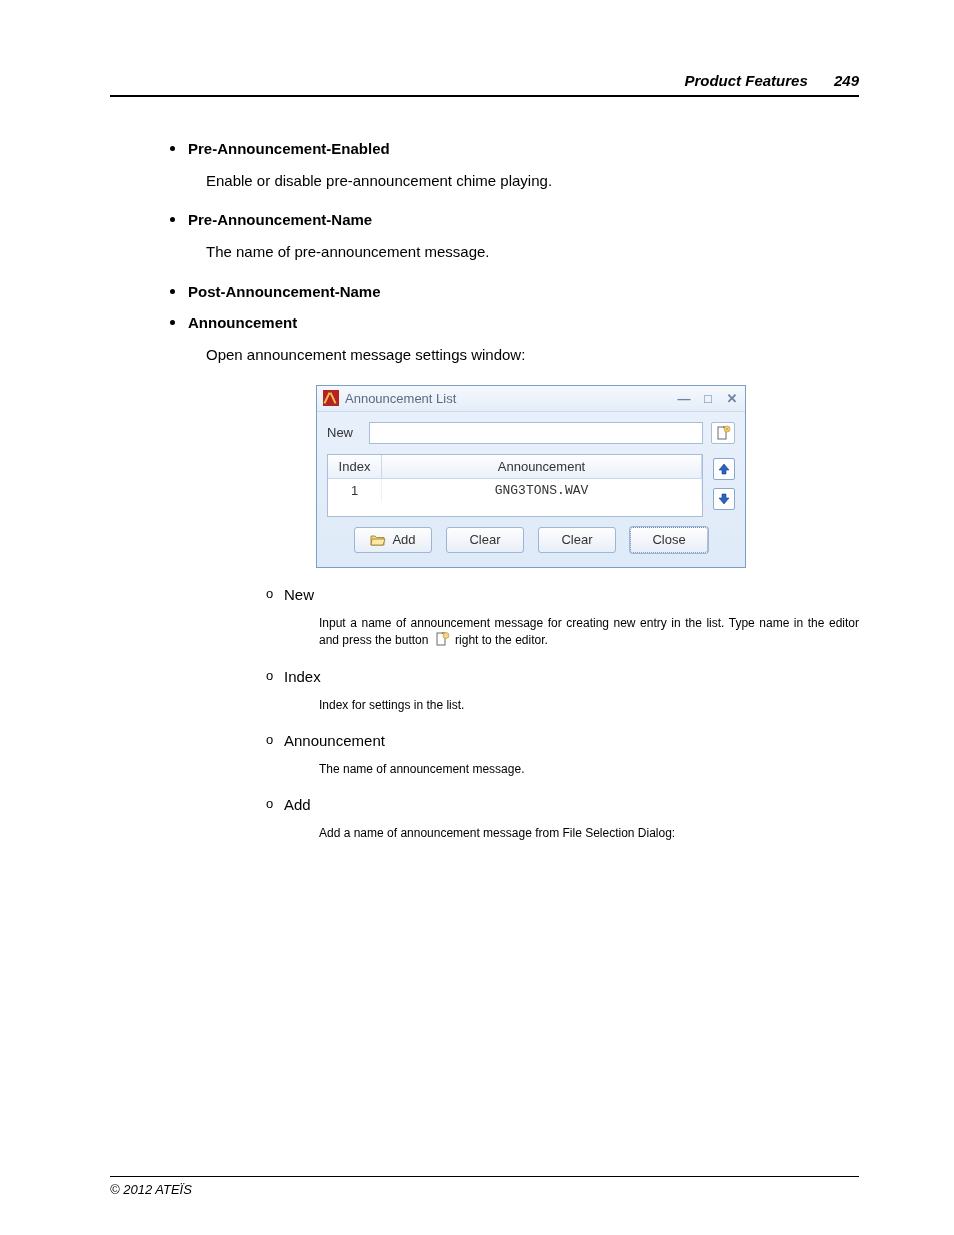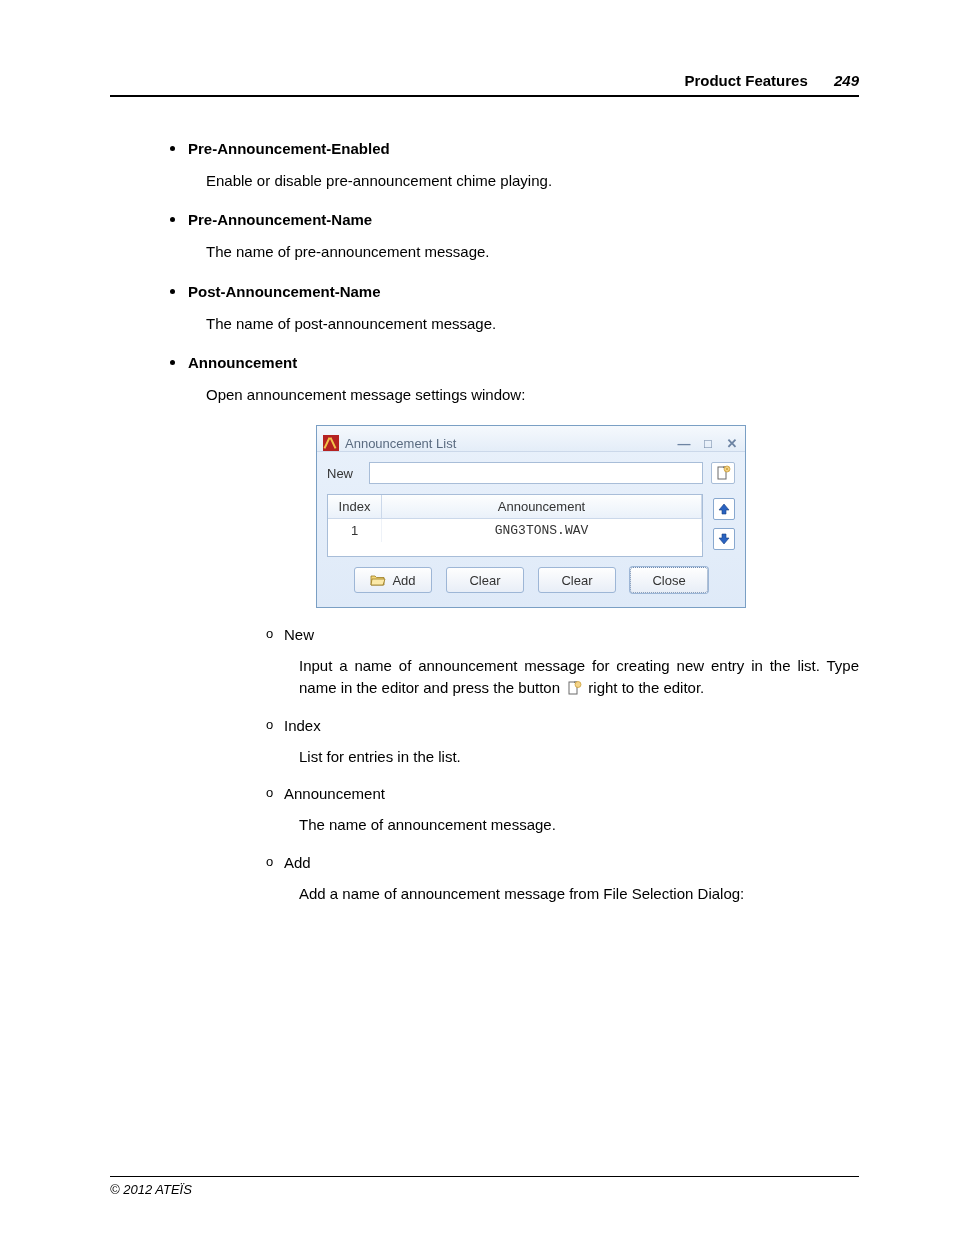--- a/index.html
+++ b/index.html
@@ -1,46 +1,46 @@
 <!DOCTYPE html>
 <html><head>
 <meta charset="utf-8">
 <style>
   * { box-sizing: border-box; margin: 0; padding: 0; }
   html, body { width: 954px; height: 1235px; background: #fff; font-family: Arial, Helvetica, sans-serif; color: #000; }
   .page { position: relative; width: 954px; height: 1235px; padding: 70px 95px 40px 110px; }
   .header-line { position: absolute; top: 95px; left: 110px; right: 95px; border-top: 2px solid #000; }
   .header-text { position: absolute; top: 72px; right: 95px; font-size: 15px; font-weight: bold; }
-  .header-title { display: inline-block; margin-right: 22px; }
+  .header-title { display: inline-block; margin-right: 22px; font-style: italic; }
   .header-page { display: inline-block; font-style: italic; }
   .content { position: absolute; top: 140px; left: 110px; right: 95px; }
   ul.bullets { list-style: none; padding-left: 78px; }
   ul.bullets > li { position: relative; margin-bottom: 14px; font-size: 15px; }
   ul.bullets > li::before { content: ""; position: absolute; left: -18px; top: 6px; width: 5px; height: 5px; background: #000; border-radius: 50%; }
   .term { font-weight: bold; font-size: 15px; margin-bottom: 14px; }
   .desc { margin-left: 18px; font-size: 15px; margin-bottom: 20px; line-height: 1.35; }
   .justify { text-align: justify; }
   .sub-list { list-style: none; margin-left: 96px; margin-top: 18px; }
   .sub-list > li { position: relative; margin-bottom: 12px; font-size: 15px; }
   .sub-list > li::before { content: "o"; position: absolute; left: -18px; top: 0; font-size: 13px; }
   .sub-term { font-size: 15px; margin-bottom: 12px; }
-  .sub-desc { margin-left: 15px; font-size: 15px; margin-bottom: 18px; line-height: 1.45; }
+  .sub-desc { margin-left: 35px; font-size: 12px; margin-bottom: 18px; line-height: 1.45; }
 
   
   .win-wrap { margin: 10px 0 10px 128px; }
   .win {
     width: 430px;
     border: 1px solid #7a9fc4;
     background: linear-gradient(#e9f1fb, #dfeaf8);
     font-family: "Segoe UI", Tahoma, sans-serif;
     font-size: 13px;
     color: #333;
   }
   .titlebar {
-    display: flex; align-items: flex-end; height: 26px;
+    display: flex; align-items: center; height: 26px;
     padding: 0 6px;
     background: linear-gradient(#f5f9fd, #e4edf8);
     border-bottom: 1px solid #cbd8ea;
   }
   .app-icon {
     width: 16px; height: 16px; margin-right: 6px;
     background: #b52222; position: relative; flex: 0 0 16px;
   }
   .app-icon::before, .app-icon::after {
     content: ""; position: absolute; background: #f2c34a;
@@ -121,21 +121,20 @@
       <li>
         <div class="term">Pre-Announcement-Enabled</div>
         <div class="desc">Enable or disable pre-announcement chime playing.</div>
       </li>
       <li>
         <div class="term">Pre-Announcement-Name</div>
         <div class="desc">The name of pre-announcement message.</div>
       </li>
       <li>
         <div class="term">Post-Announcement-Name</div>
-        <div class="desc">The name of post-announcement message.</div>
       </li>
       <li>
         <div class="term">Announcement</div>
         <div class="desc">Open announcement message settings window:</div>
 
         <div class="win-wrap">
           <div class="win">
             <div class="titlebar">
               <div class="app-icon"></div>
               <div class="title-text">Announcement List</div>
@@ -217,21 +216,21 @@
                   <rect x="3" y="1" width="8" height="12" fill="#fff" stroke="#6b6b6b" stroke-width="1"></rect>
                   <polygon points="8,1 11,1 11,4" fill="#d8d8d8" stroke="#6b6b6b" stroke-width="0.8"></polygon>
                   <circle cx="12" cy="3.5" r="3" fill="#f4d48a" stroke="#c79a2e" stroke-width="0.7"></circle>
                 </svg>
               </span>
               <span> right to the editor.</span>
             </div>
           </li>
           <li>
             <div class="sub-term">Index</div>
-            <div class="sub-desc">List for entries in the list.</div>
+            <div class="sub-desc">Index for settings in the list.</div>
           </li>
           <li>
             <div class="sub-term">Announcement</div>
             <div class="sub-desc">The name of announcement message.</div>
           </li>
           <li>
             <div class="sub-term">Add</div>
             <div class="sub-desc">Add a name of announcement message from File Selection Dialog:</div>
           </li>
         </ul>

